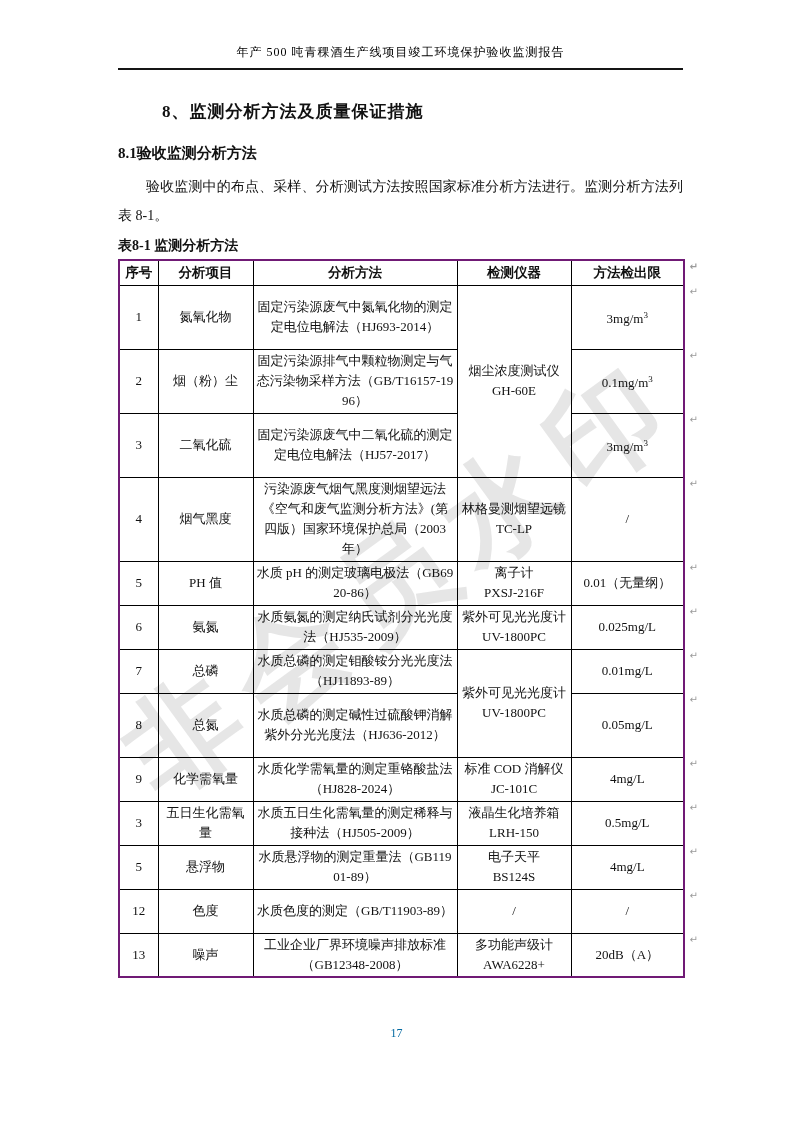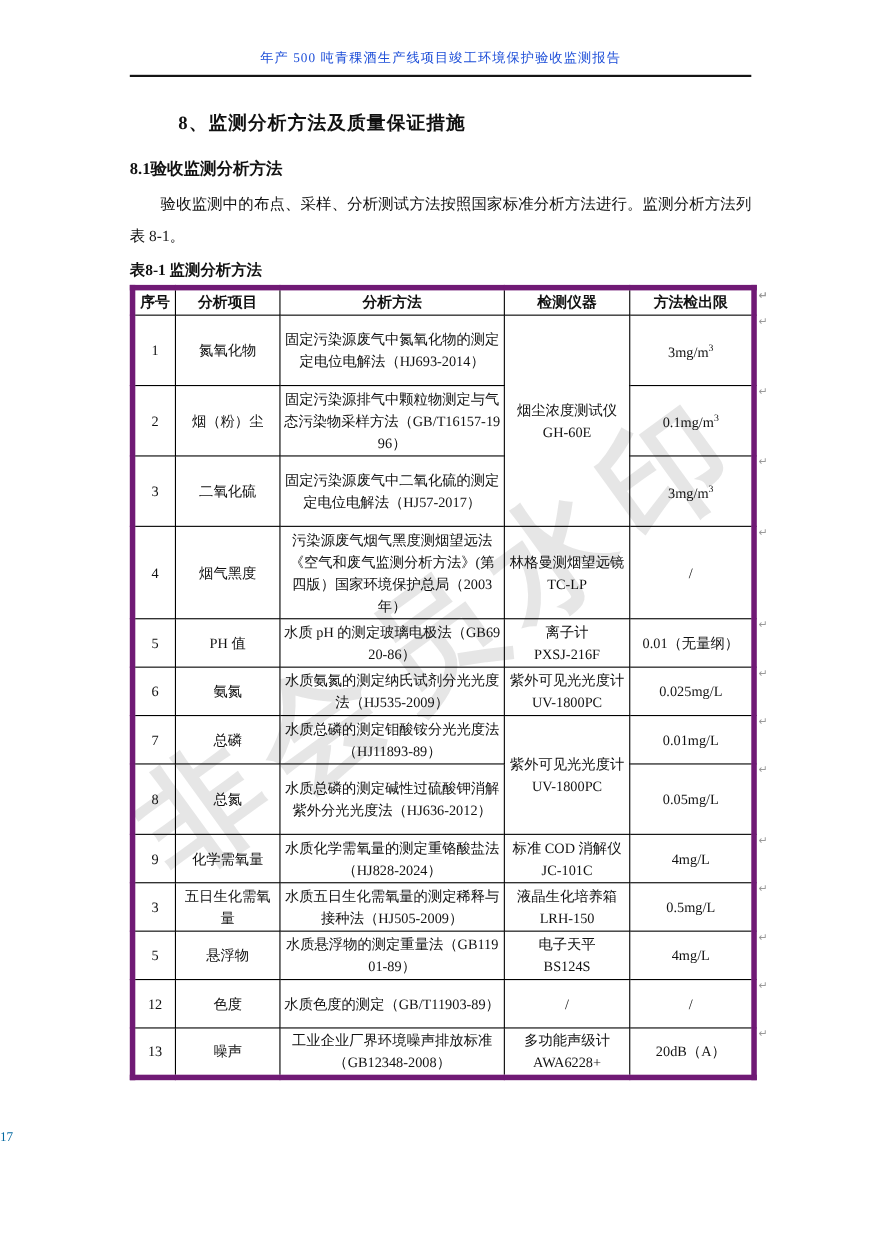--- a/index.html
+++ b/index.html
@@ -26,21 +26,21 @@
   }
   .content {
     position:absolute;
     left:118px; top:44px;
     width:565px;
     z-index:1;
   }
   .page-header {
     text-align:center;
     font-size:12px;
-    color:#1d4ed8;
+    color:#000000;
     letter-spacing:1px;
     padding-bottom:7px;
     border-bottom:2px solid #151515;
   }
   .h-sec {
     margin-top:30px;
     font-size:17px;
     font-weight:bold;
     letter-spacing:1px;
     margin-left:44px;
@@ -61,21 +61,21 @@
     margin-top:7px;
     margin-bottom:4px;
     text-align:left;
     font-size:14px;
     font-weight:bold;
   }
   table.mon {
     width:565px;
     border-collapse:collapse;
     table-layout:fixed;
-    border:5px solid #701a75;
+    border:2px solid #701a75;
   }
   table.mon td, table.mon th {
     border:1px solid #000;
     text-align:center;
     vertical-align:middle;
     font-size:13px;
     line-height:20px;
     padding:1px 2px;
     position:relative;
     font-weight:normal;
@@ -95,21 +95,21 @@
     font-size:10px;
     line-height:10px;
     font-family:"DejaVu Sans",sans-serif;
   }
   .sec2 { margin-top:13px; }
   .para2 { margin-top:7px; }
   .page-number {
     position:absolute;
     left:0; right:0;
     top:1026px;
-    text-align:left;
+    text-align:center;
     font-size:12px;
     color:#0369a1;
     z-index:1;
   }
 </style>
 </head>
 <body>
 
 <div class="page">
 

